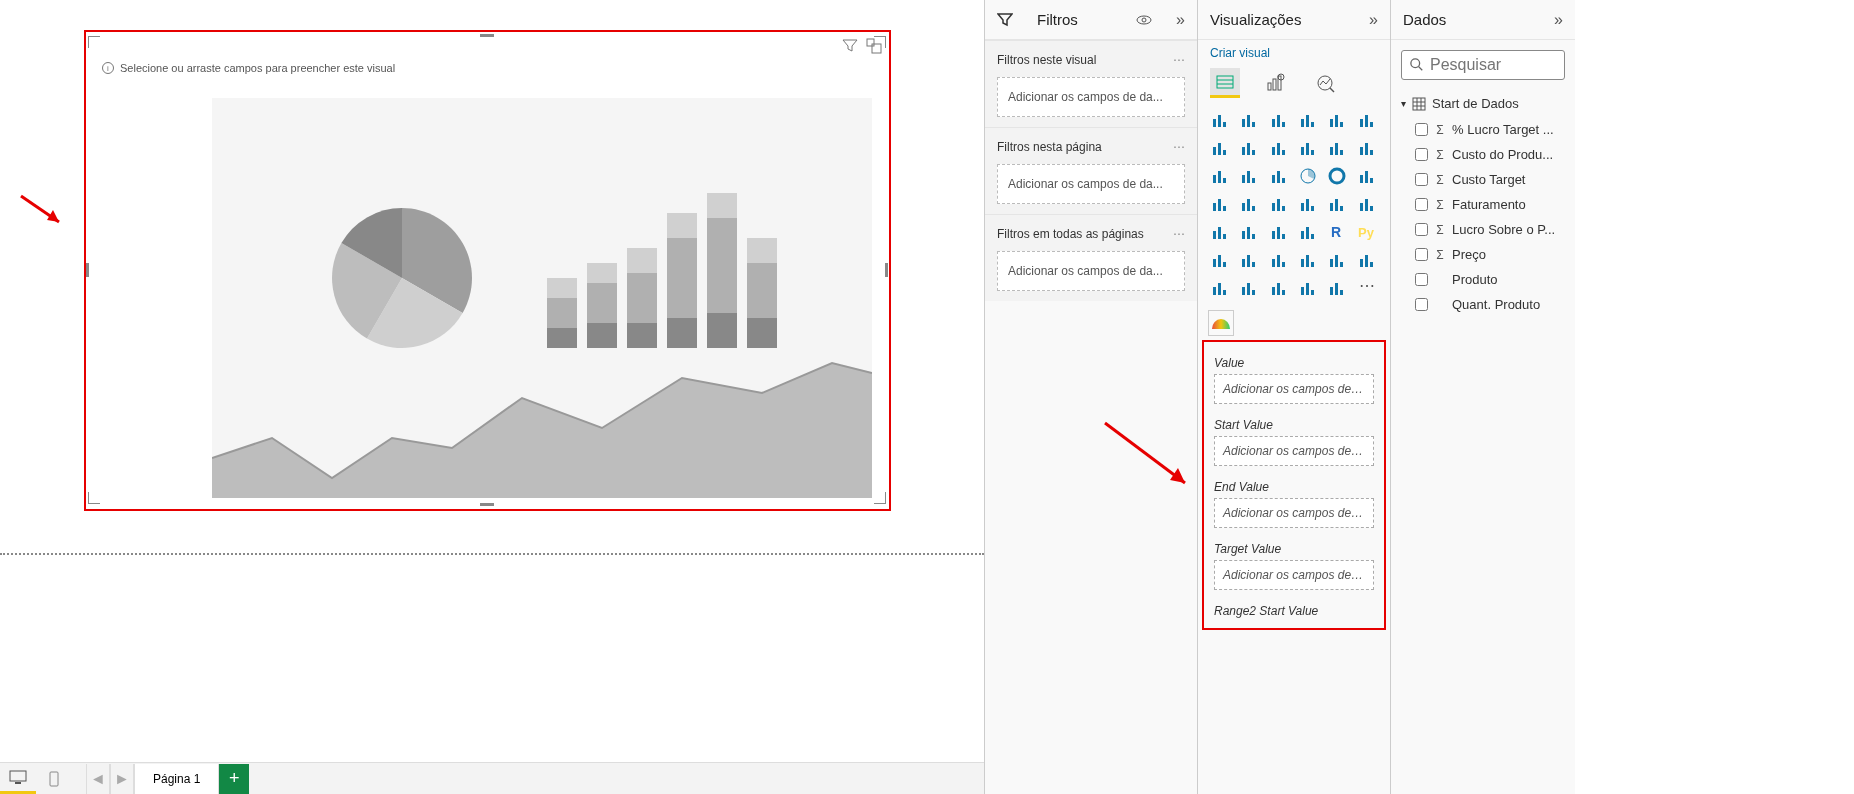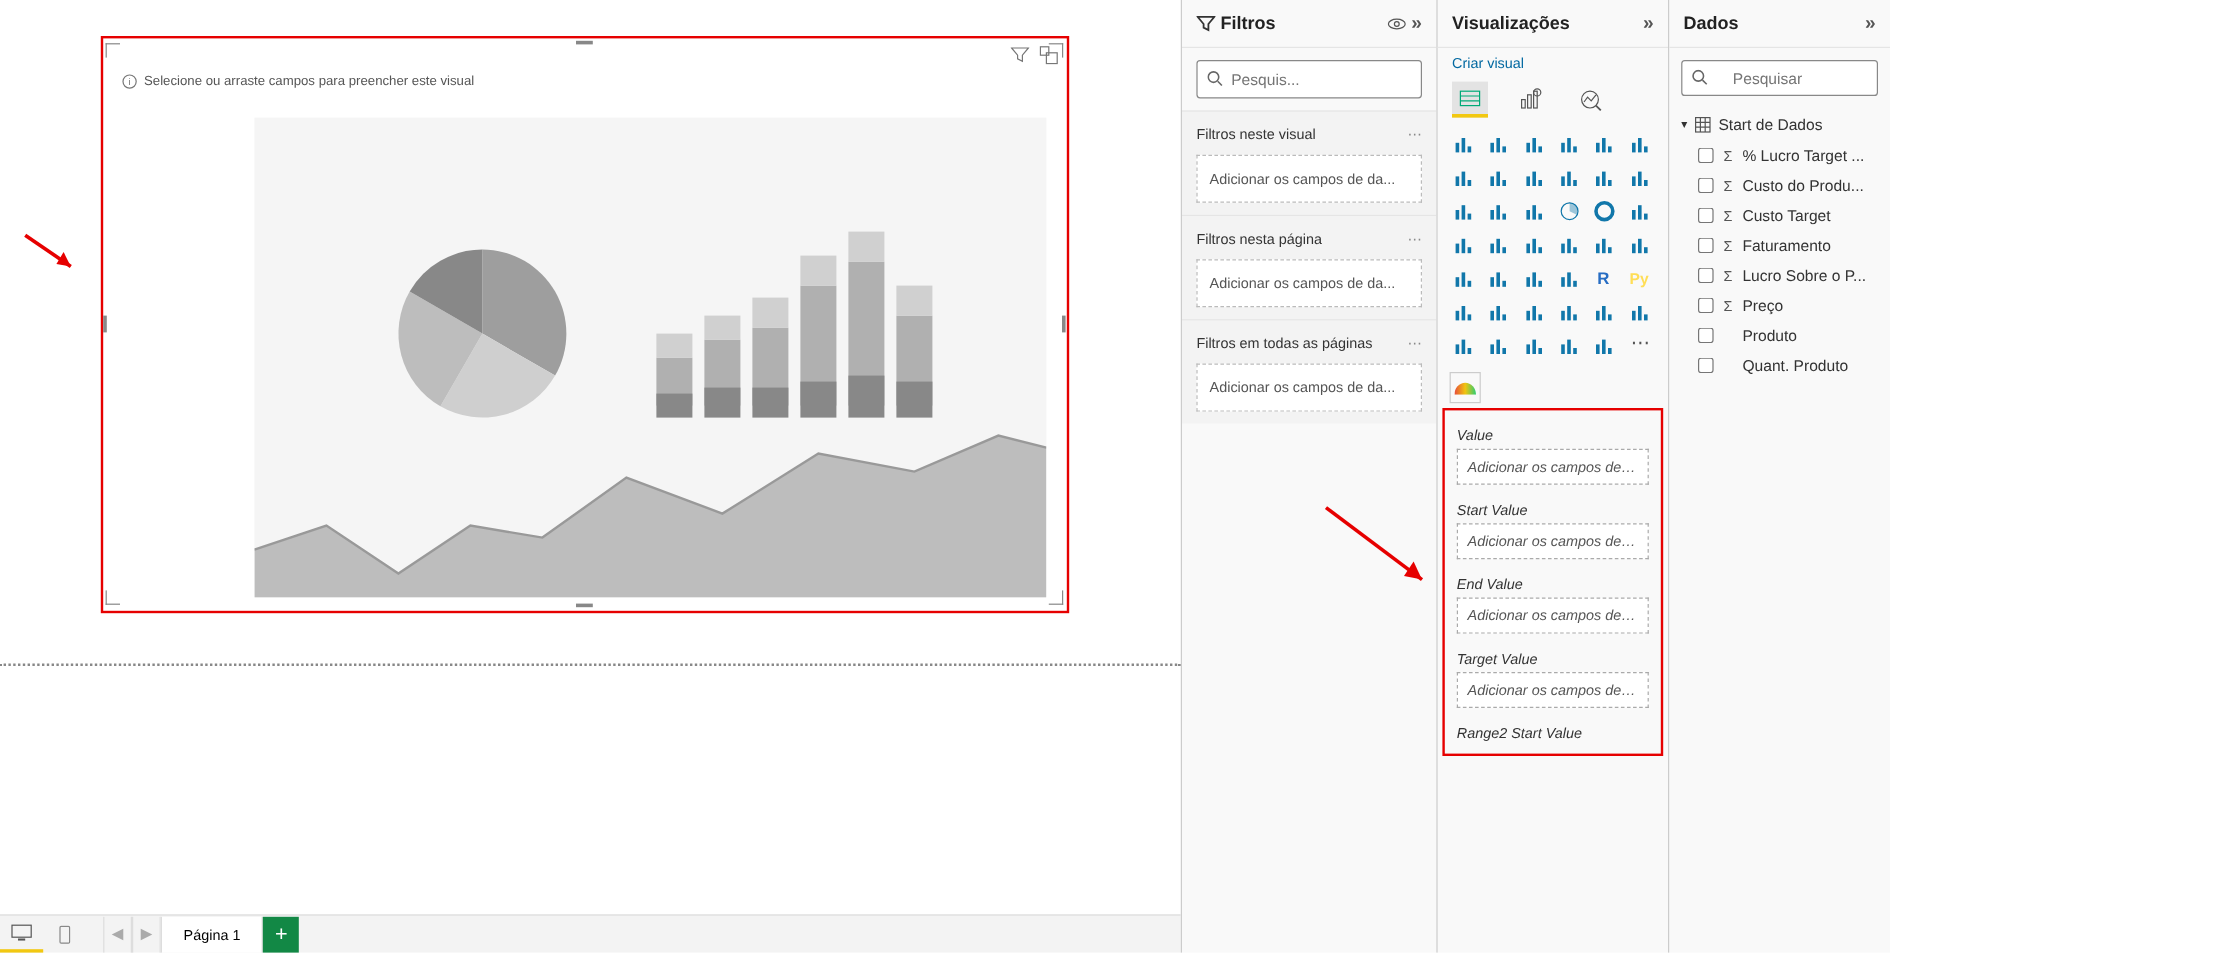--- a/index.html
+++ b/index.html
@@ -40,21 +40,21 @@
     
     .bottom-bar { position: absolute; left: 0; bottom: 0; width: 984px; height: 32px; background: #f3f3f3; display: flex; align-items: center; border-top: 1px solid #ddd; }
     .bottom-icon-btn { width: 36px; height: 30px; display: flex; align-items: center; justify-content: center; color: #555; cursor: pointer; }
     .bottom-icon-btn.selected { border-bottom: 3px solid #f2c811; }
     .nav-btn { width: 24px; height: 30px; display: flex; align-items: center; justify-content: center; color: #aaa; border-left: 1px solid #ddd; border-right: 1px solid #ddd; cursor:pointer; }
     .page-tab { padding: 0 18px; height: 30px; display: flex; align-items: center; font-size: 12px; border-left: 1px solid #ddd; border-right: 1px solid #ddd; background:#fff; cursor:pointer; }
     .add-page { width: 30px; height: 30px; background: #128845; color: #fff; display: flex; align-items: center; justify-content: center; font-size: 18px; cursor:pointer; }
     
     
     .pane { position: absolute; top: 0; height: 794px; background: #f9f9f9; border-left: 1px solid #ccc; }
-    .pane-header { height: 40px; display: flex; align-items: center; padding: 0 12px; font-size: 15px; font-weight: 700; color: #222; border-bottom: 1px solid #e5e5e5; gap: 4px; }
+    .pane-header { height: 40px; display: flex; align-items: center; padding: 0 12px; font-size: 15px; font-weight: 400; color: #222; border-bottom: 1px solid #e5e5e5; gap: 24px; }
     .pane-header .spacer { flex: 1; }
     .pane-header-icon { width: 16px; height: 16px; color: #555; }
     .collapse-icon { cursor: pointer; }
     
     
     .filters-pane { left: 984px; width: 213px; }
     .search-box { margin: 10px 12px; height: 32px; border: 1px solid #888; border-radius: 3px; display: flex; align-items: center; padding: 0 8px; gap: 6px; background:#fff; }
     .search-box input { border: none; outline: none; flex: 1; font-size: 13px; width:0; }
     .filter-section { padding: 12px 12px 10px; border-top: 1px solid #e5e5e5; background:#f3f3f3; }
     .filter-section-title { font-size: 12px; color: #333; display: flex; align-items: center; }
@@ -73,21 +73,21 @@
     .custom-viz { margin: 2px 10px 0; width:26px; height:26px; border:1px solid #ccc; display:flex; align-items:center; justify-content:center; cursor:pointer; }
     
     .field-wells-red { border: 2px solid #e60000; margin: 4px 4px 0 4px; padding-bottom:6px; }
     .field-well-group { padding: 8px 10px 0; font-style: italic; }
     .field-well-label { font-size: 12px; color: #333; padding: 6px 0 4px; }
     .field-well-drop { border: 1px dashed #aaa; padding: 7px 8px; font-size: 12px; color: #555; background:#fff; white-space:nowrap; overflow:hidden; text-overflow:ellipsis; }
     
     
     .data-pane { left: 1390px; width: 185px; }
     .data-search { margin: 10px 10px; height: 30px; border: 1px solid #888; border-radius: 3px; display: flex; align-items: center; padding: 0 8px; gap: 6px; background:#fff; }
-    .data-search input { border:none; outline:none; flex:1; font-size:13px; width:0;margin-left:14px; }
+    .data-search input { border:none; outline:none; flex:1; font-size:16px; width:0; }
     .data-table-header { display:flex; align-items:center; padding: 6px 10px; font-size:13px; gap:6px; color:#333; cursor:pointer; }
     .data-field { display:flex; align-items:center; padding: 5px 10px 5px 24px; font-size:13px; gap:6px; color:#333; cursor:pointer; white-space:nowrap; overflow:hidden; }
     .data-field input[type=checkbox]{ width:13px; height:13px; }
     .sigma { font-size:12px; color:#555; width:12px; display:inline-block; text-align:center; }
     .data-field-label { text-overflow:ellipsis; overflow:hidden; flex:1; }
   </style>
 </head>
 <body>
 
 <div class="canvas-area">
@@ -194,27 +194,20 @@
         <path d="M1 2h14l-5 6v5l-4-2V8z" fill="none" stroke="#333" stroke-width="1.5"></path>
       </svg>
     <span>Filtros</span>
     <span class="spacer"></span>
     <svg class="pane-header-icon" viewBox="0 0 16 16">
         <ellipse cx="8" cy="8" rx="7" ry="4" fill="none" stroke="#555"></ellipse>
         <circle cx="8" cy="8" r="2" fill="none" stroke="#555"></circle>
       </svg>
     <span class="collapse-icon" style="font-size:16px;color:#555">»</span>
   </div>
-  <div class="search-box">
-    <svg width="14" height="14" viewBox="0 0 16 16">
-        <circle cx="6" cy="6" r="5" fill="none" stroke="#666" stroke-width="1.5"></circle>
-        <line x1="10" y1="10" x2="14" y2="14" stroke="#666" stroke-width="1.5"></line>
-      </svg>
-    <input type="text" placeholder="Pesquis..." style="">
-  </div>
   <div class="filter-section">
     <div class="filter-section-title">
         <span>Filtros neste visual</span>
         <span class="dots">⋯</span>
       </div>
     <div class="filter-well">Adicionar os campos de da...</div>
   </div>
   <div class="filter-section">
     <div class="filter-section-title">
         <span>Filtros nesta página</span>

